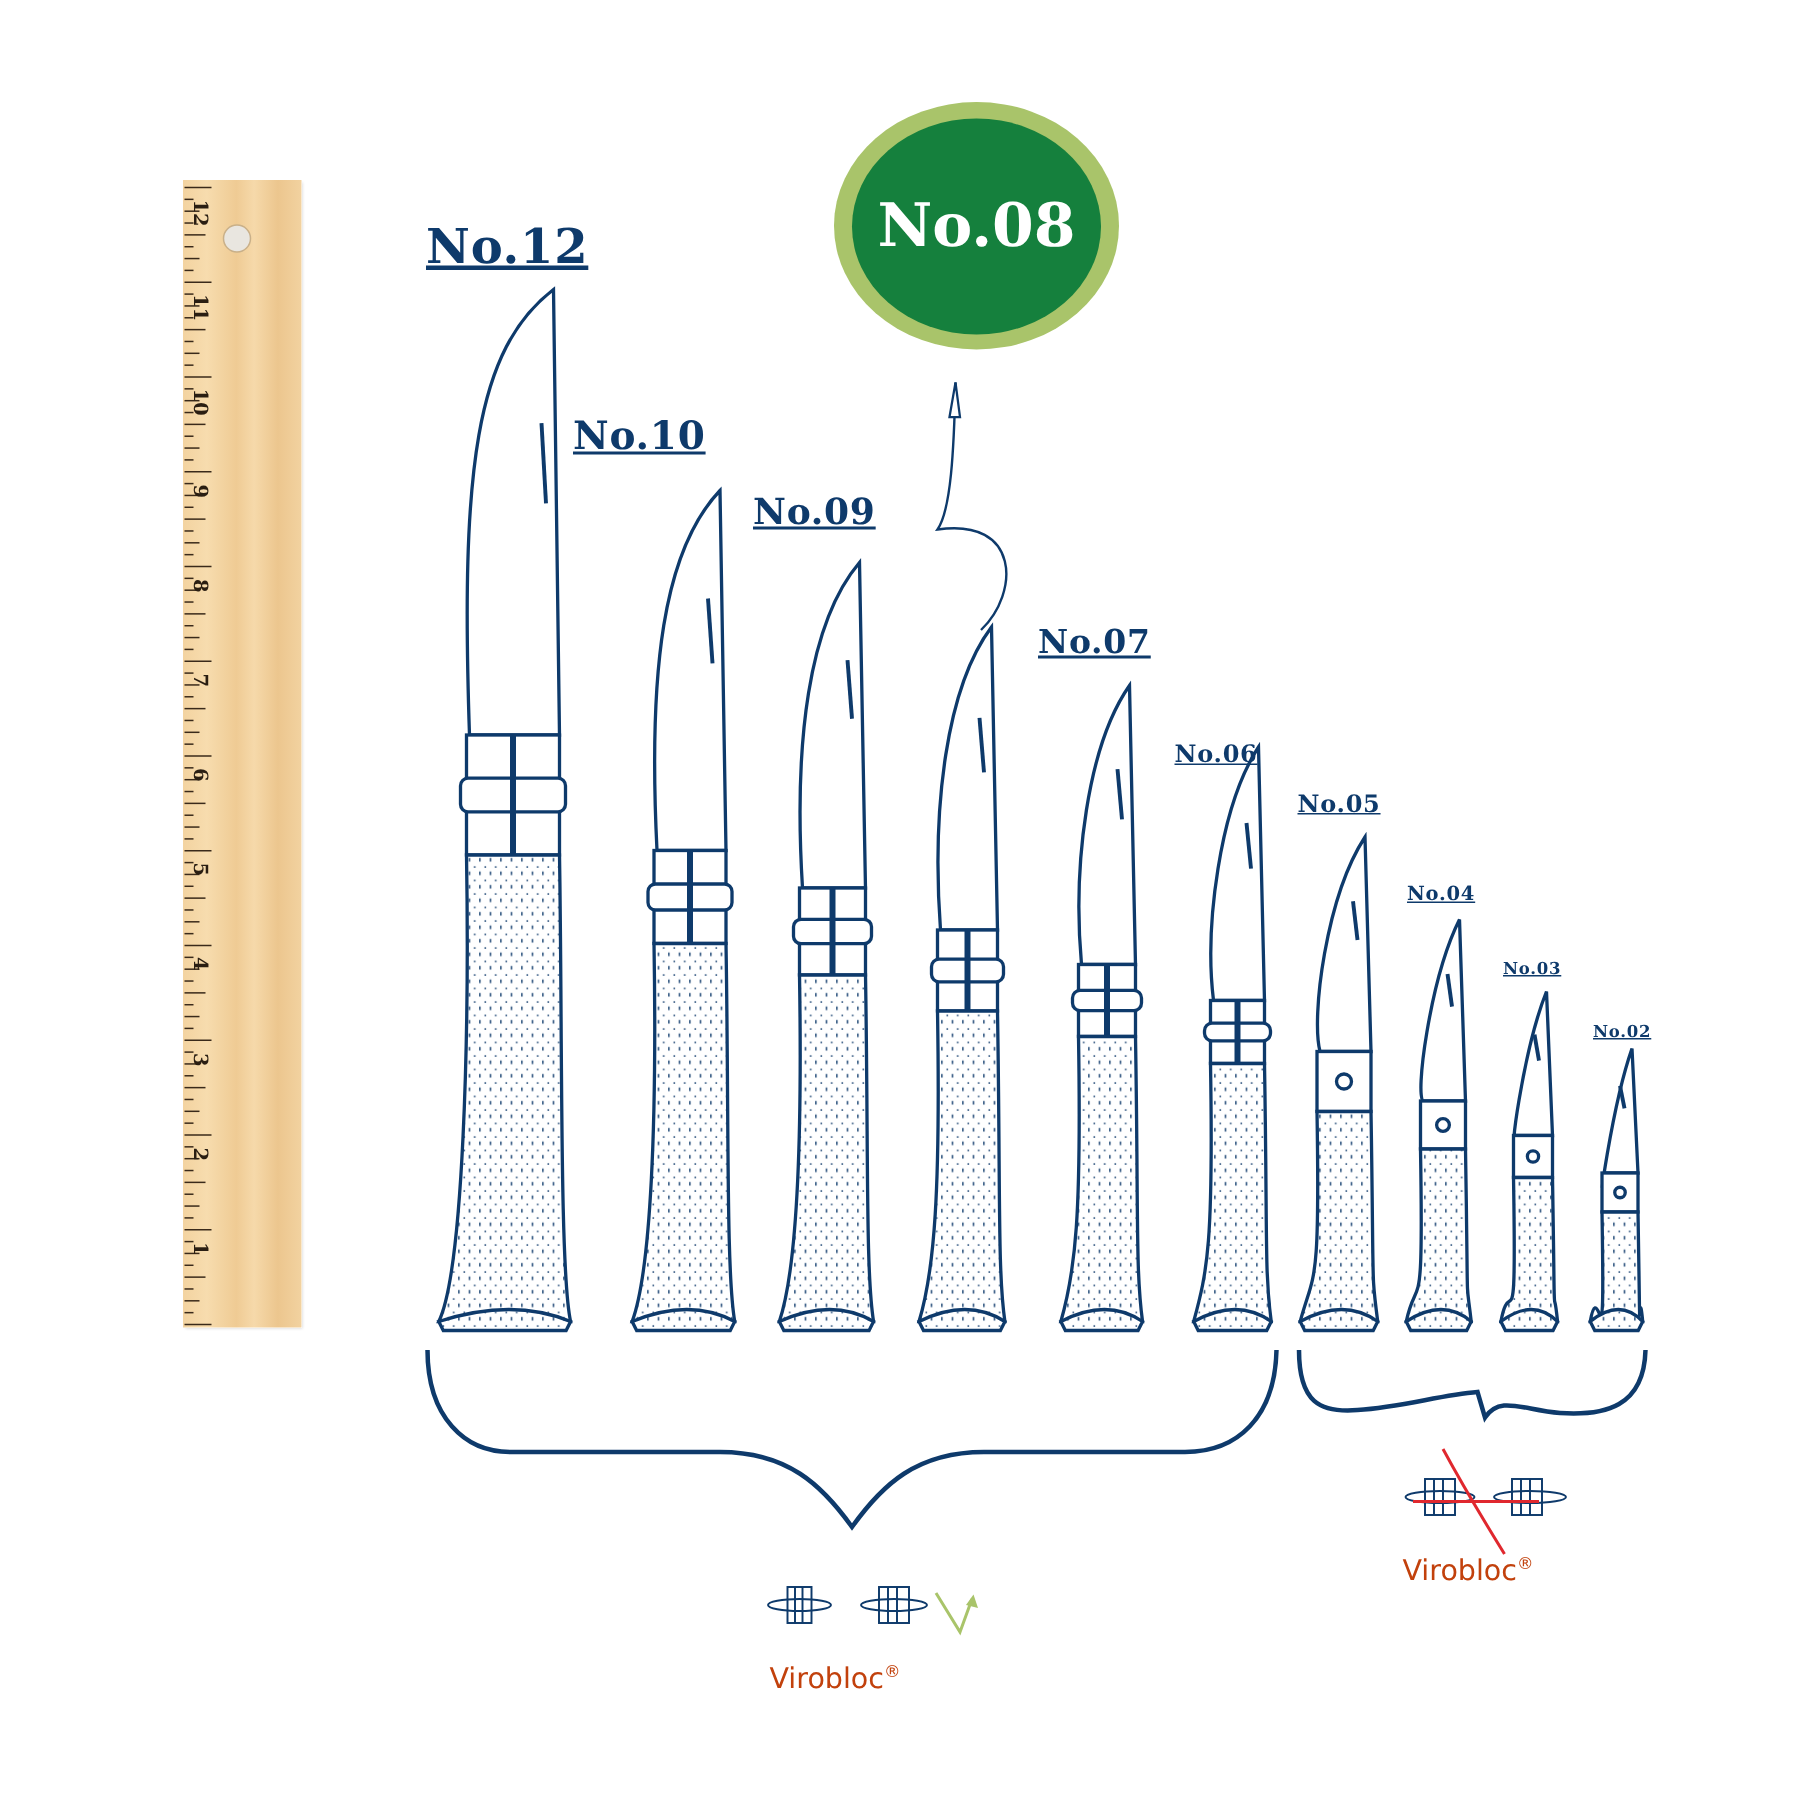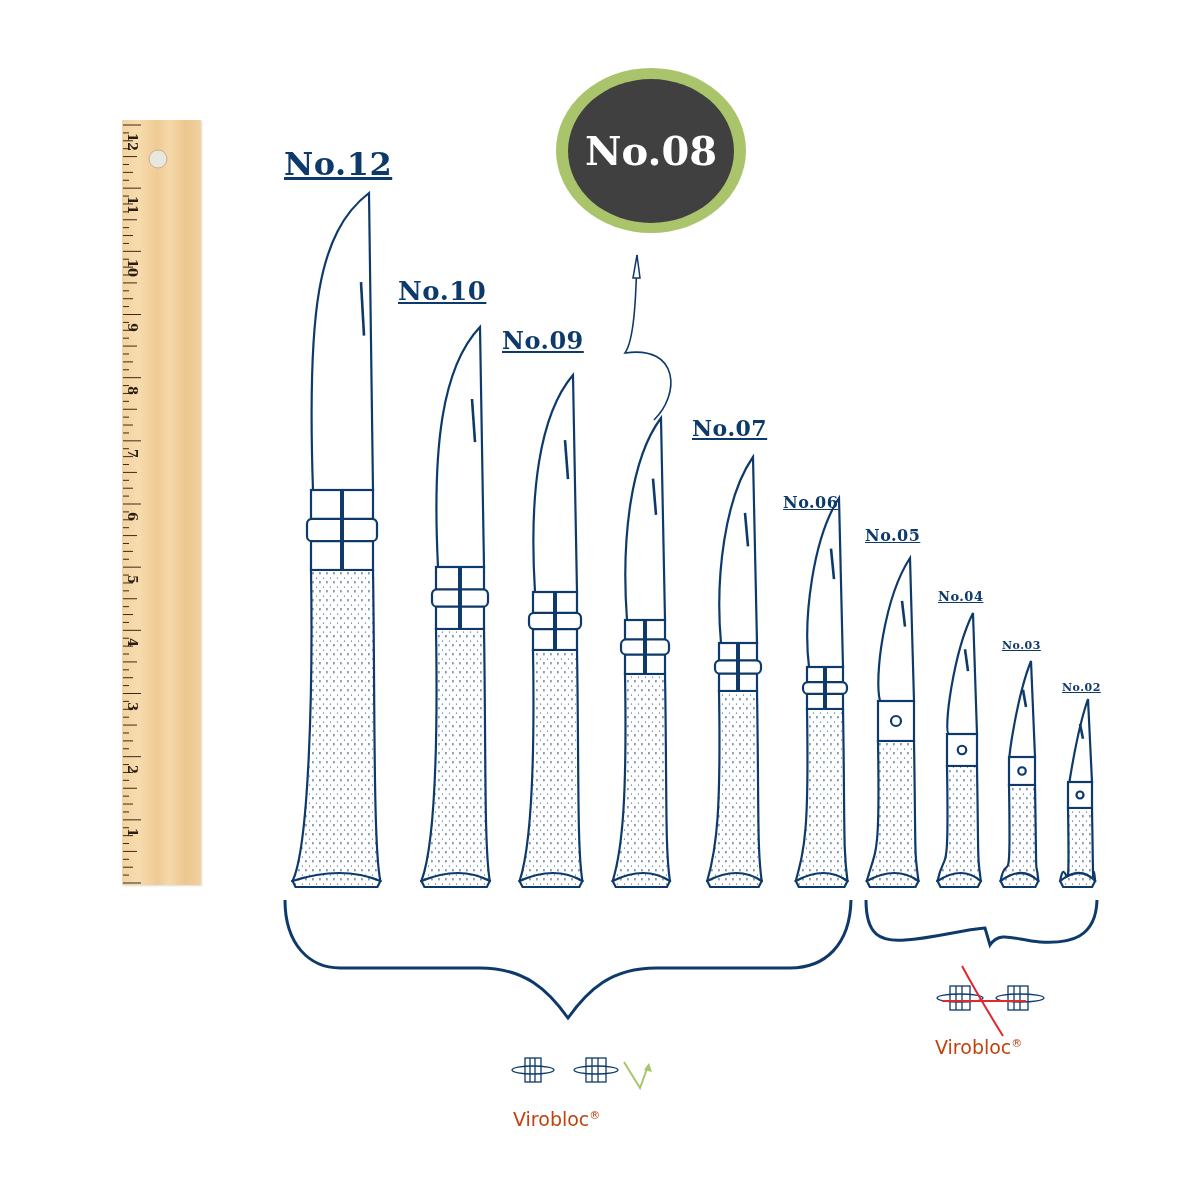--- a/index.html
+++ b/index.html
@@ -6,21 +6,21 @@
   body { width: 1200px; height: 1200px; position: relative; overflow: hidden; font-family: "DejaVu Serif", serif; }
   .knife-label {
     position: absolute; color: #0e3a6b; font-family: "DejaVu Serif", serif; font-weight: 900;
     letter-spacing: 0.5px; white-space: nowrap; text-decoration: underline;
   }
   .badge {
     position: absolute; left: 556px; top: 68px; width: 190px; height: 165px; border-radius: 50%;
     background: #a9c46a; display: flex; align-items: center; justify-content: center;
   }
   .badge-inner {
-    width: 166px; height: 144px; border-radius: 50%; background: #404040;
+    width: 166px; height: 144px; border-radius: 50%; background: #15803d;
     display: flex; align-items: center; justify-content: center;
   }
   .badge-text { color: #ffffff; font-family: "DejaVu Serif", serif; font-weight: 900; font-size: 40px; }
   .virobloc {
     position: absolute; color: #c2410c; font-family: "DejaVu Sans", sans-serif; font-size: 19px;
   }
   .virobloc sup { font-size: 11px; }
   svg { position: absolute; left: 0; top: 0; }
   .ruler {
     position: absolute; left: 122px; top: 120px; width: 79px; height: 765px;
@@ -286,21 +286,21 @@
   </g>
 </svg>
 
 <div class="badge">
   <div class="badge-inner">
     <span class="badge-text">No.08</span>
   </div>
 </div>
 
 <div class="knife-label" style="left:284px; top:145px; font-size:32px;">No.12</div>
-<div class="knife-label" style="left:398px; top:276px; font-size:26px;text-align:center;">No.10</div>
+<div class="knife-label" style="left:382px; top:276px; font-size:26px;text-align:center;">No.10</div>
 <div class="knife-label" style="left:502px; top:326px; font-size:24px;">No.09</div>
 <div class="knife-label" style="left:692px; top:415px; font-size:22px;">No.07</div>
 <div class="knife-label" style="left:783px; top:493px; font-size:16px;">No.06</div>
 <div class="knife-label" style="left:865px; top:526px; font-size:16px;">No.05</div>
 <div class="knife-label" style="left:938px; top:589px; font-size:13px;">No.04</div>
 <div class="knife-label" style="left:1002px; top:639px; font-size:11px;">No.03</div>
 <div class="knife-label" style="left:1062px; top:681px; font-size:11px;">No.02</div>
 
 <div class="virobloc" style="left:513px; top:1108px;"><span>Virobloc</span><sup>®</sup></div>
 <div class="virobloc" style="left:935px; top:1036px;"><span>Virobloc</span><sup>®</sup></div>

